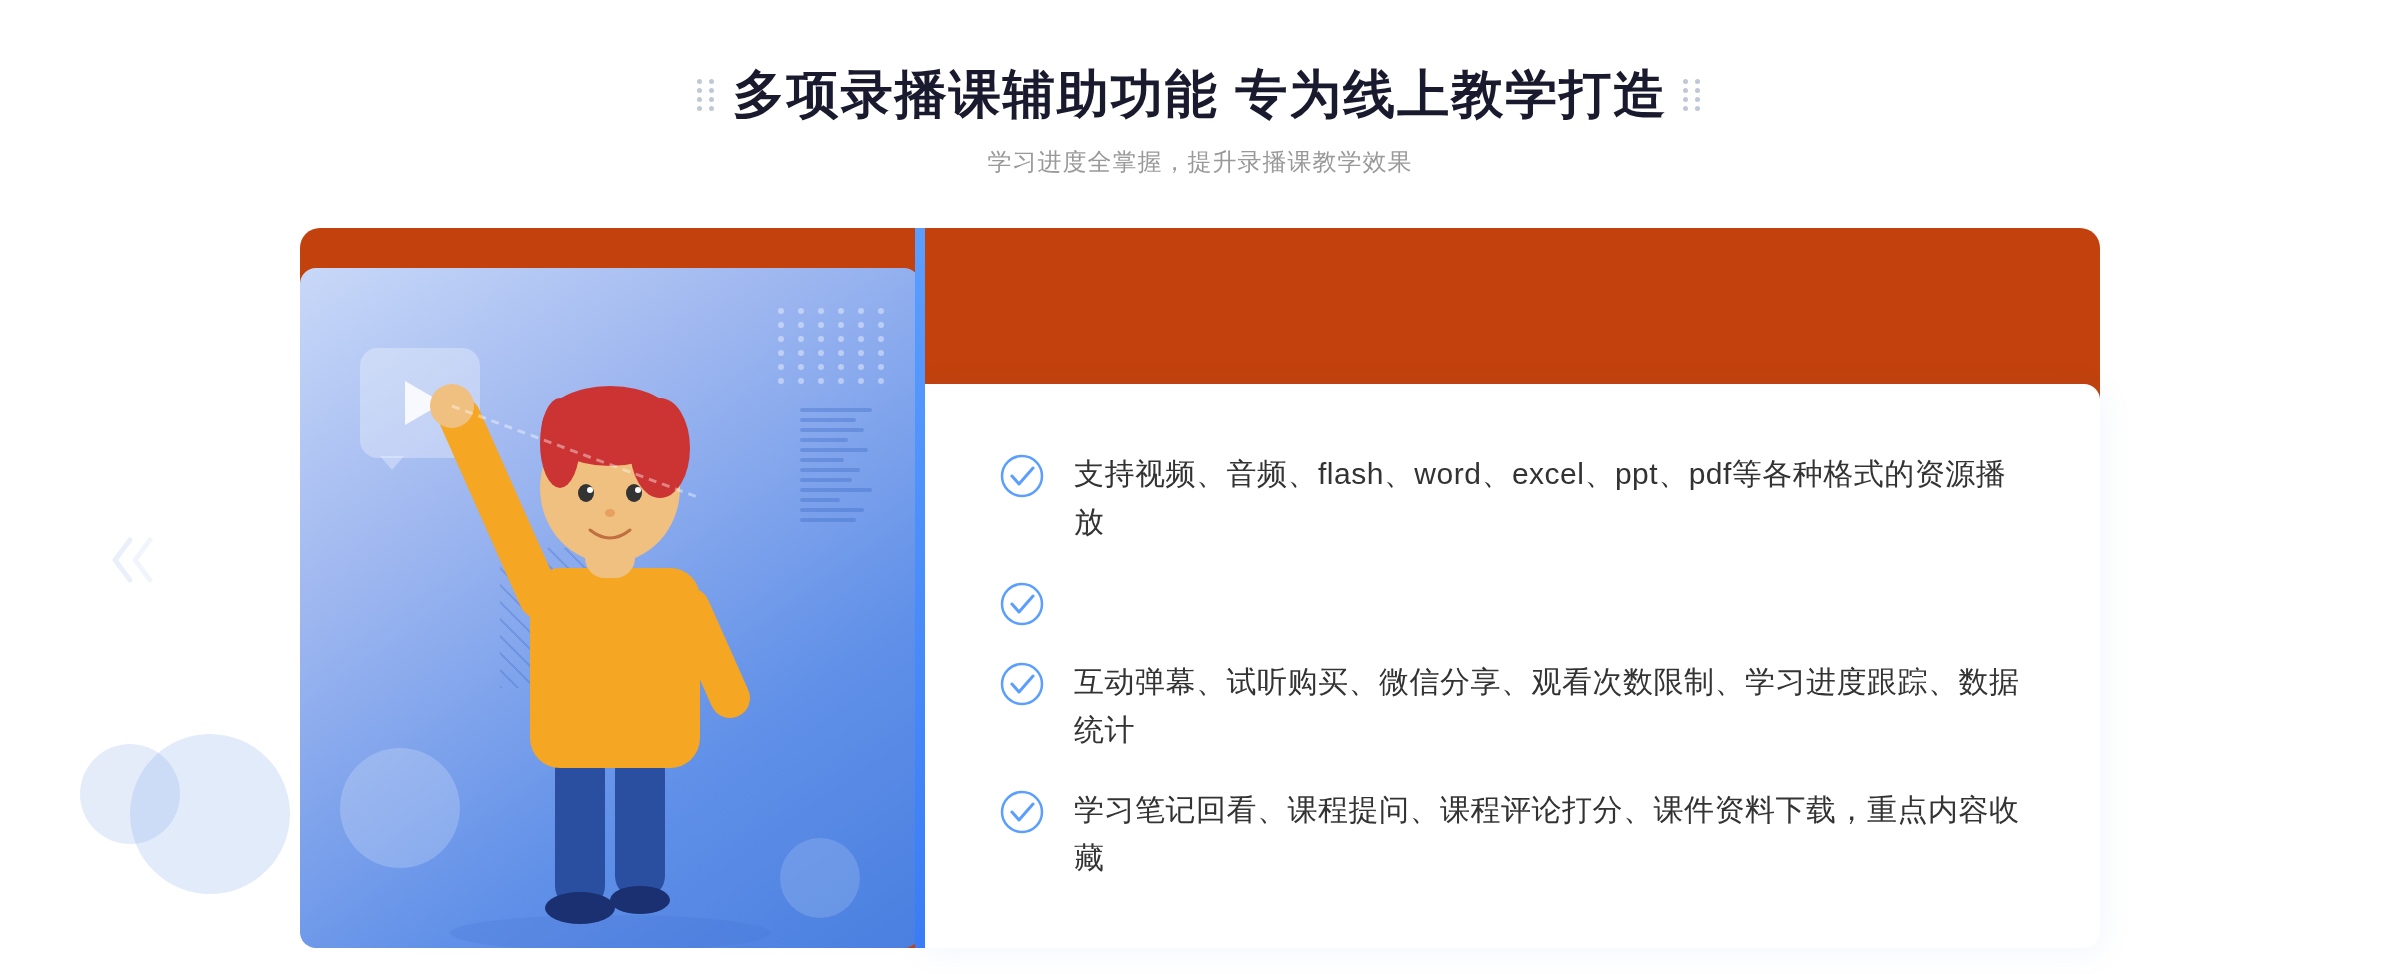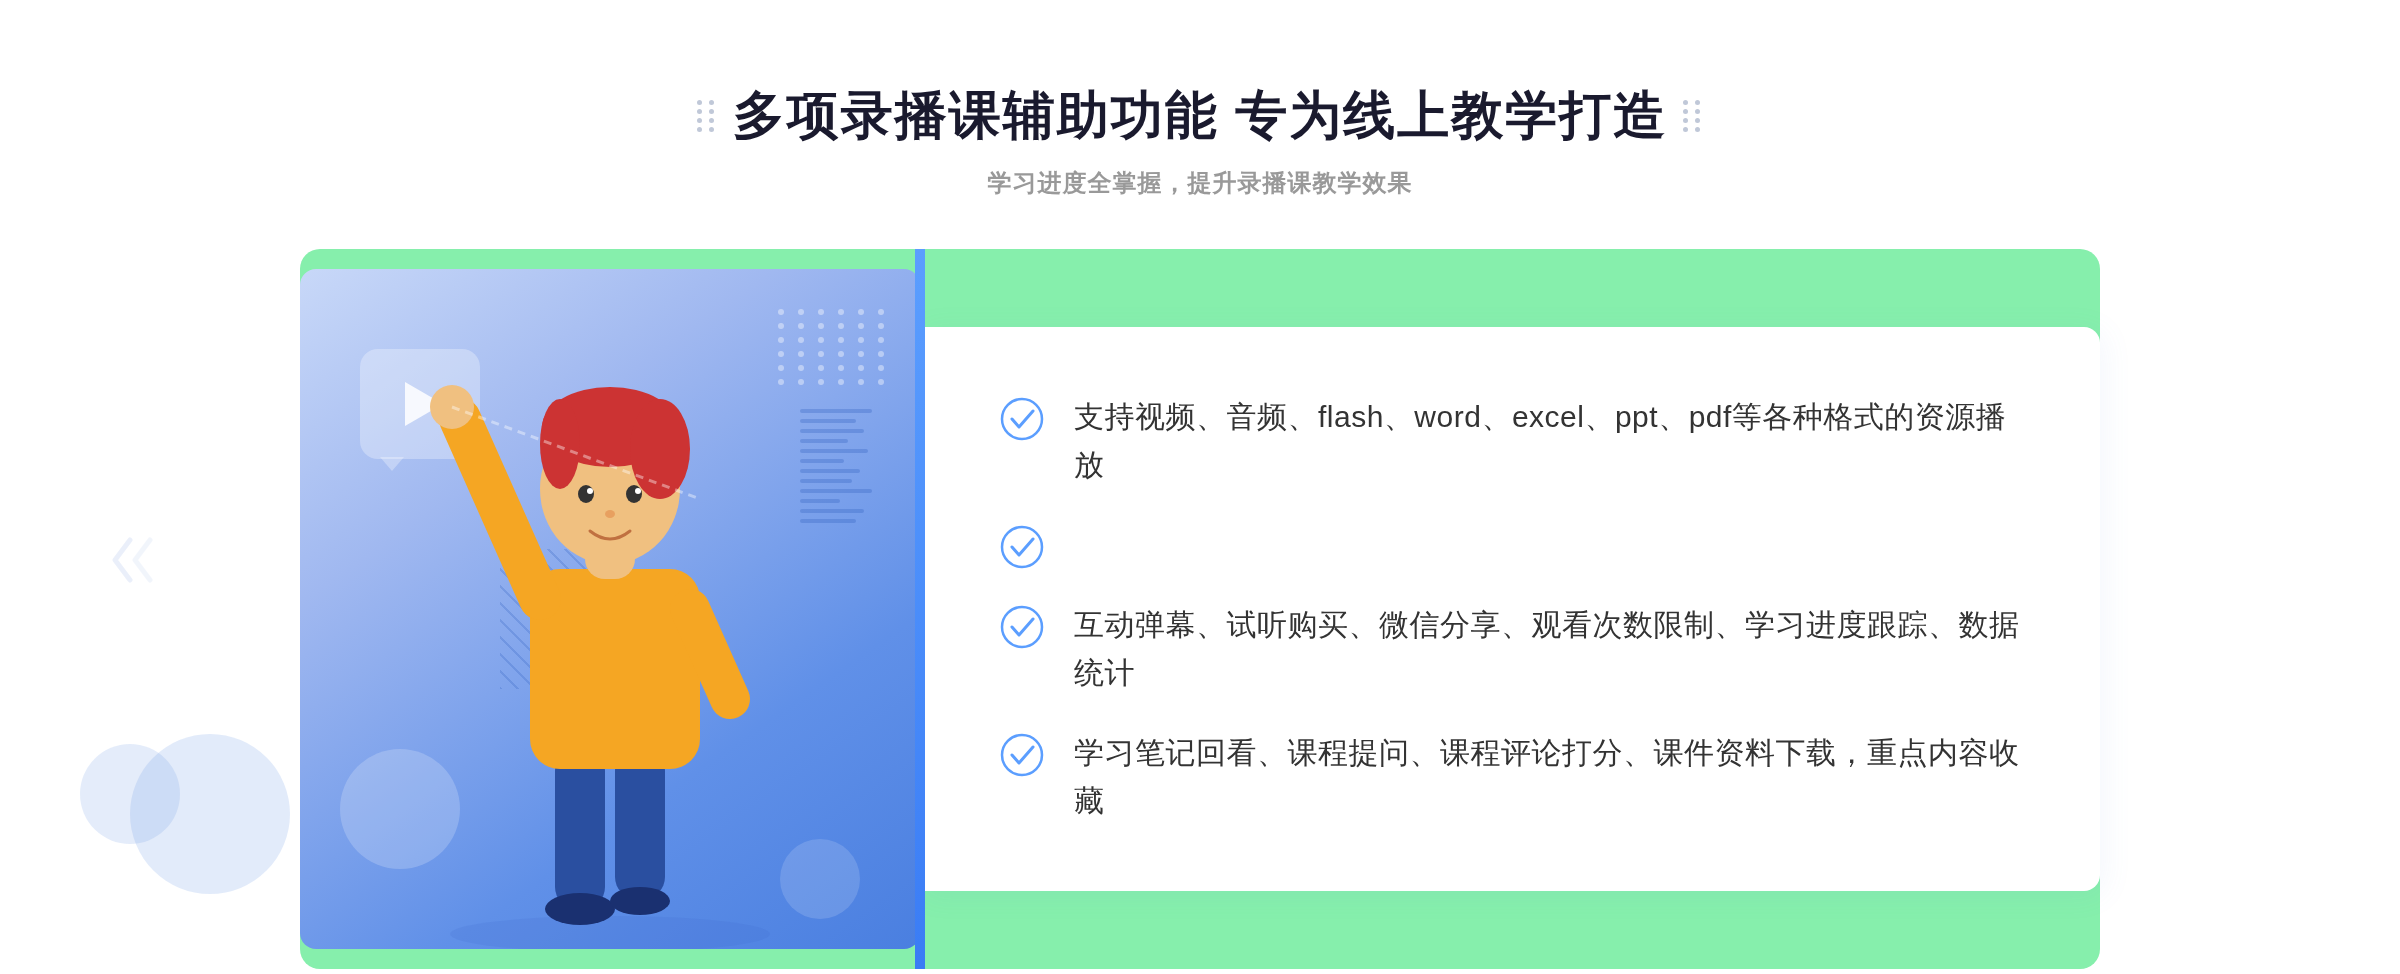--- a/index.html
+++ b/index.html
@@ -26,21 +26,20 @@
       flex-direction: column;
       align-items: center;
       padding-top: 60px;
     }
 
     
     .header-section {
       text-align: center;
       margin-bottom: 50px;
       position: relative;
-      margin-top: 21px;
     }
 
     .header-title-wrapper {
       display: flex;
       align-items: center;
       justify-content: center;
       gap: 16px;
     }
 
     .header-dots-left,
@@ -69,30 +68,29 @@
       font-weight: 700;
       color: #1a1a2e;
       letter-spacing: 2px;
     }
 
     .sub-title {
       margin-top: 16px;
       font-size: 24px;
       color: #999;
       letter-spacing: 1px;
-      font-weight: bold;
     }
 
     
     .content-area {
       display: flex;
-      align-items: center;
+      align-items: flex-end;
       width: 1800px;
       height: 720px;
-      background: #86efac;
+      background: #c2410c;
       border-radius: 20px;
       position: relative;
     }
 
     
     .left-panel {
       width: 620px;
       min-height: 680px;
       background: linear-gradient(145deg, #c8d8f8 0%, #a0b8f0 30%, #6090e8 70%, #4a7fe0 100%);
       border-radius: 16px;

